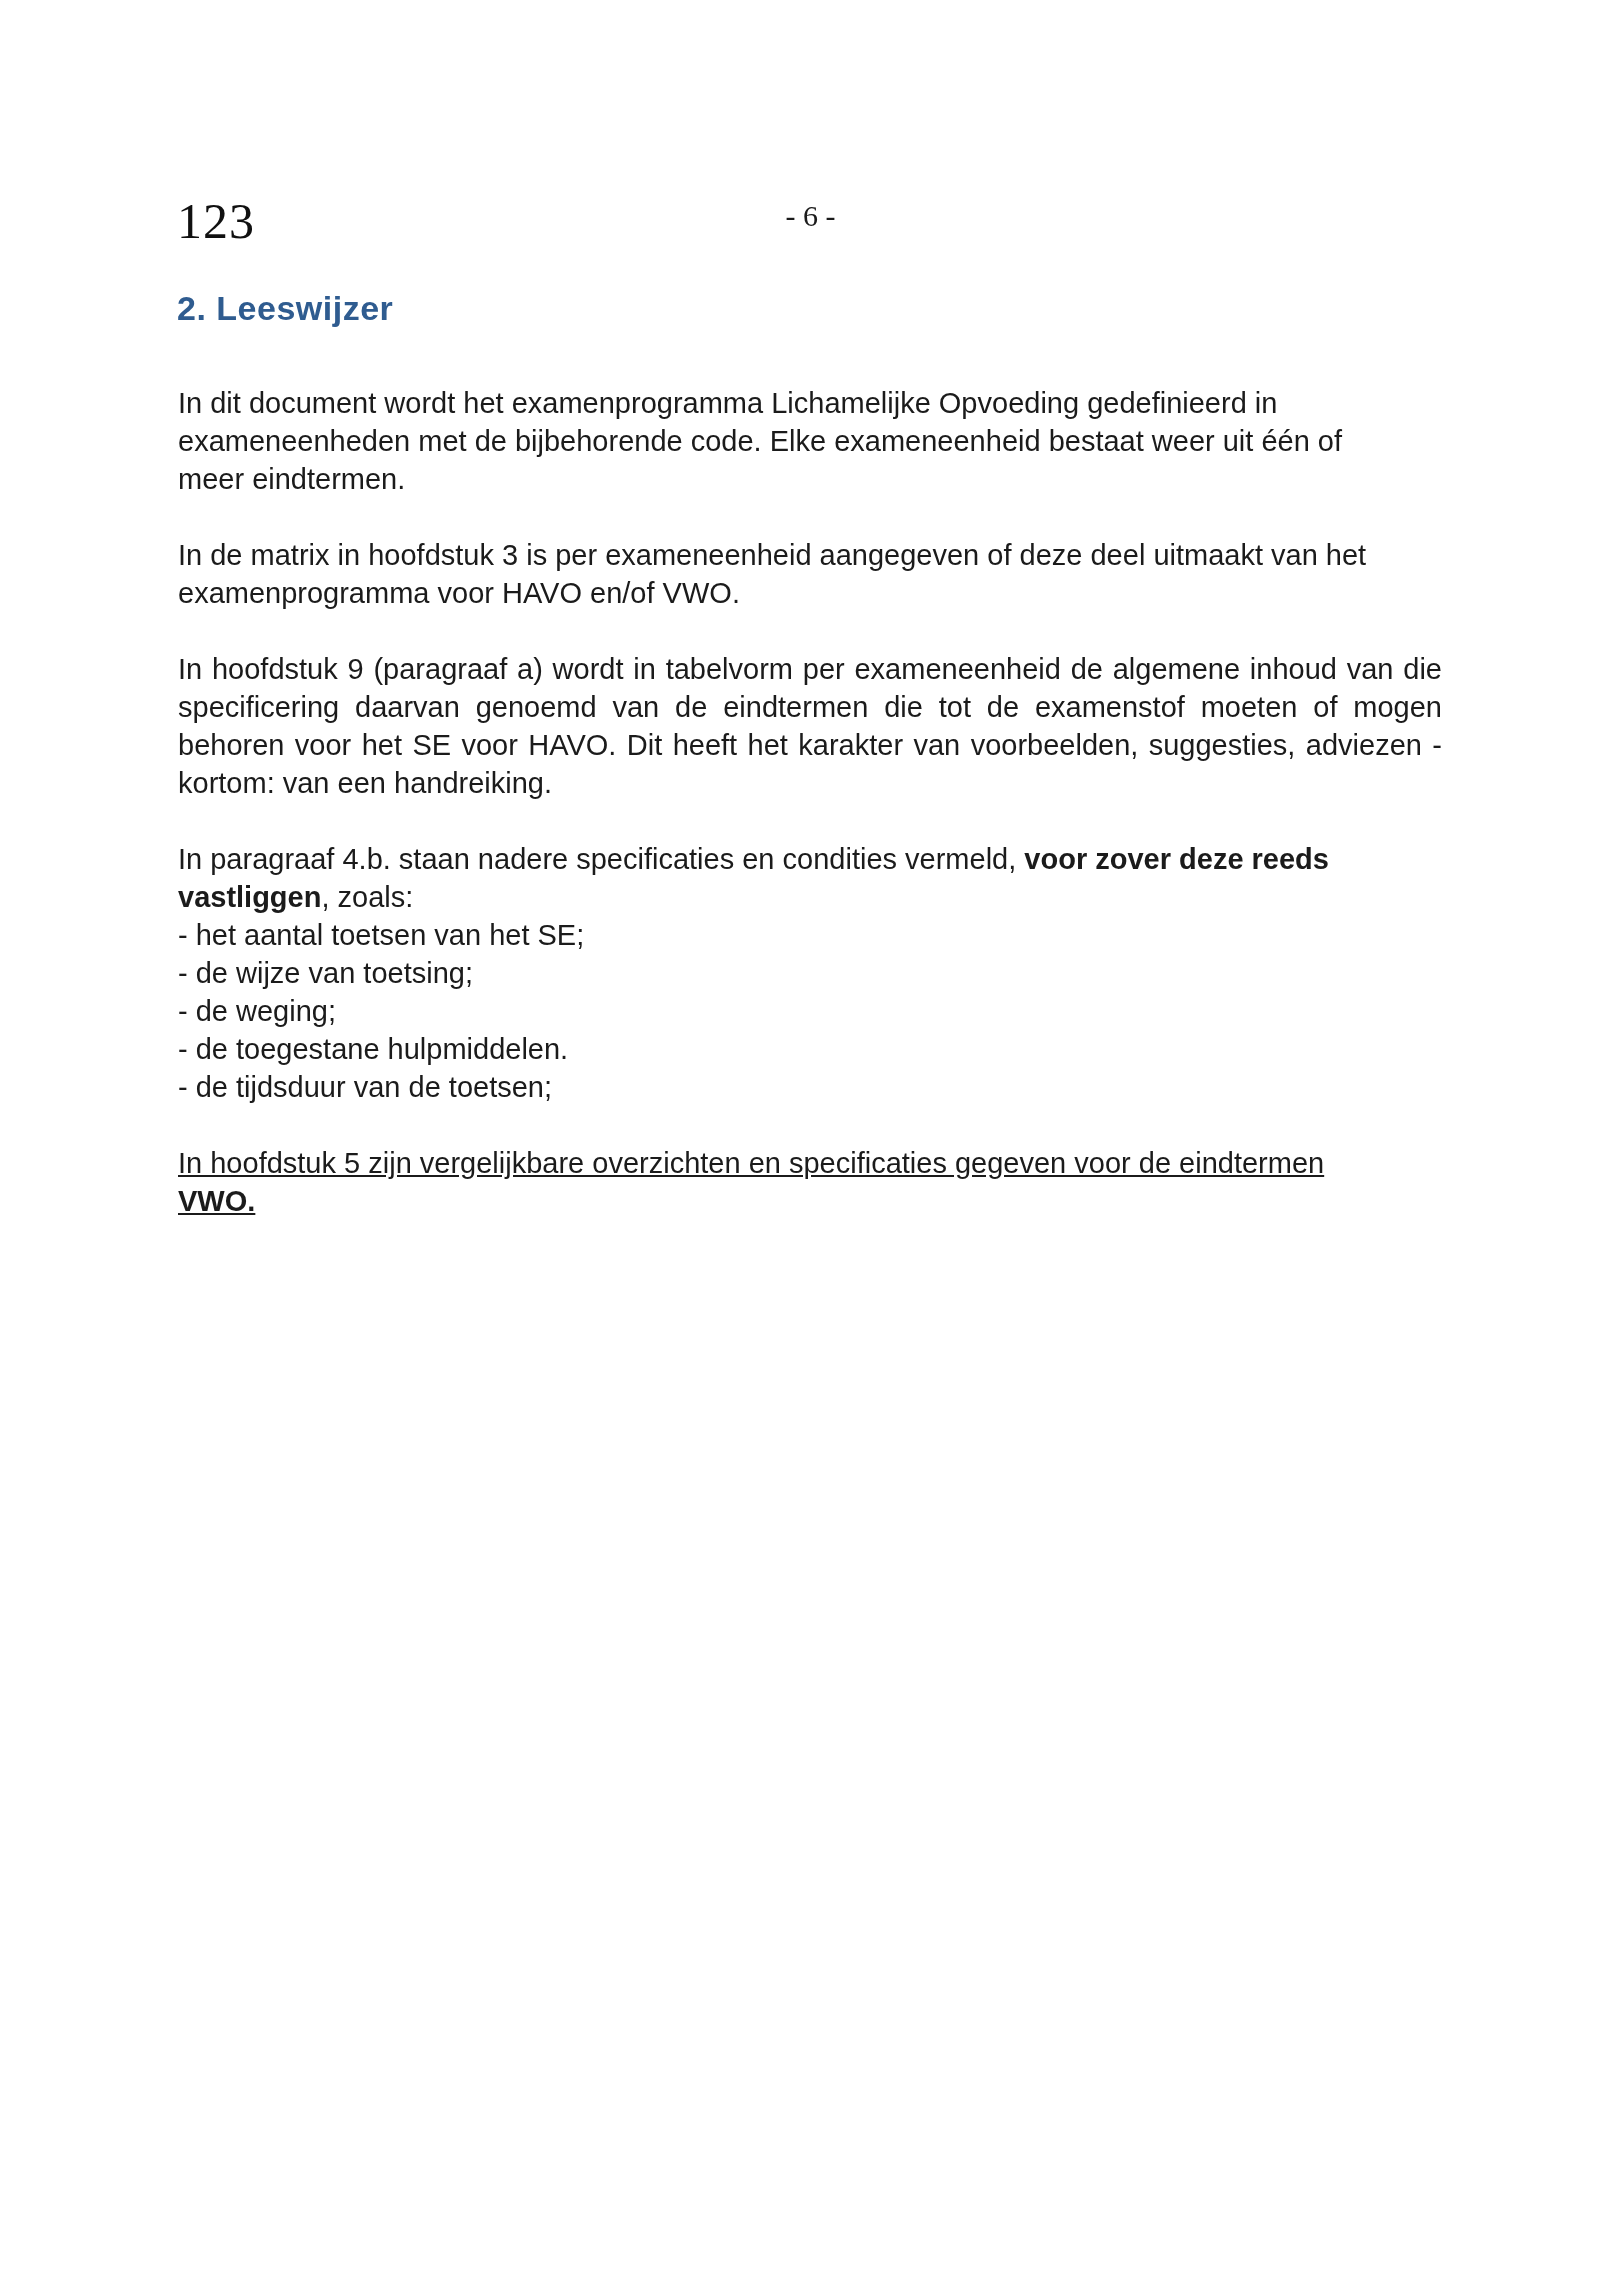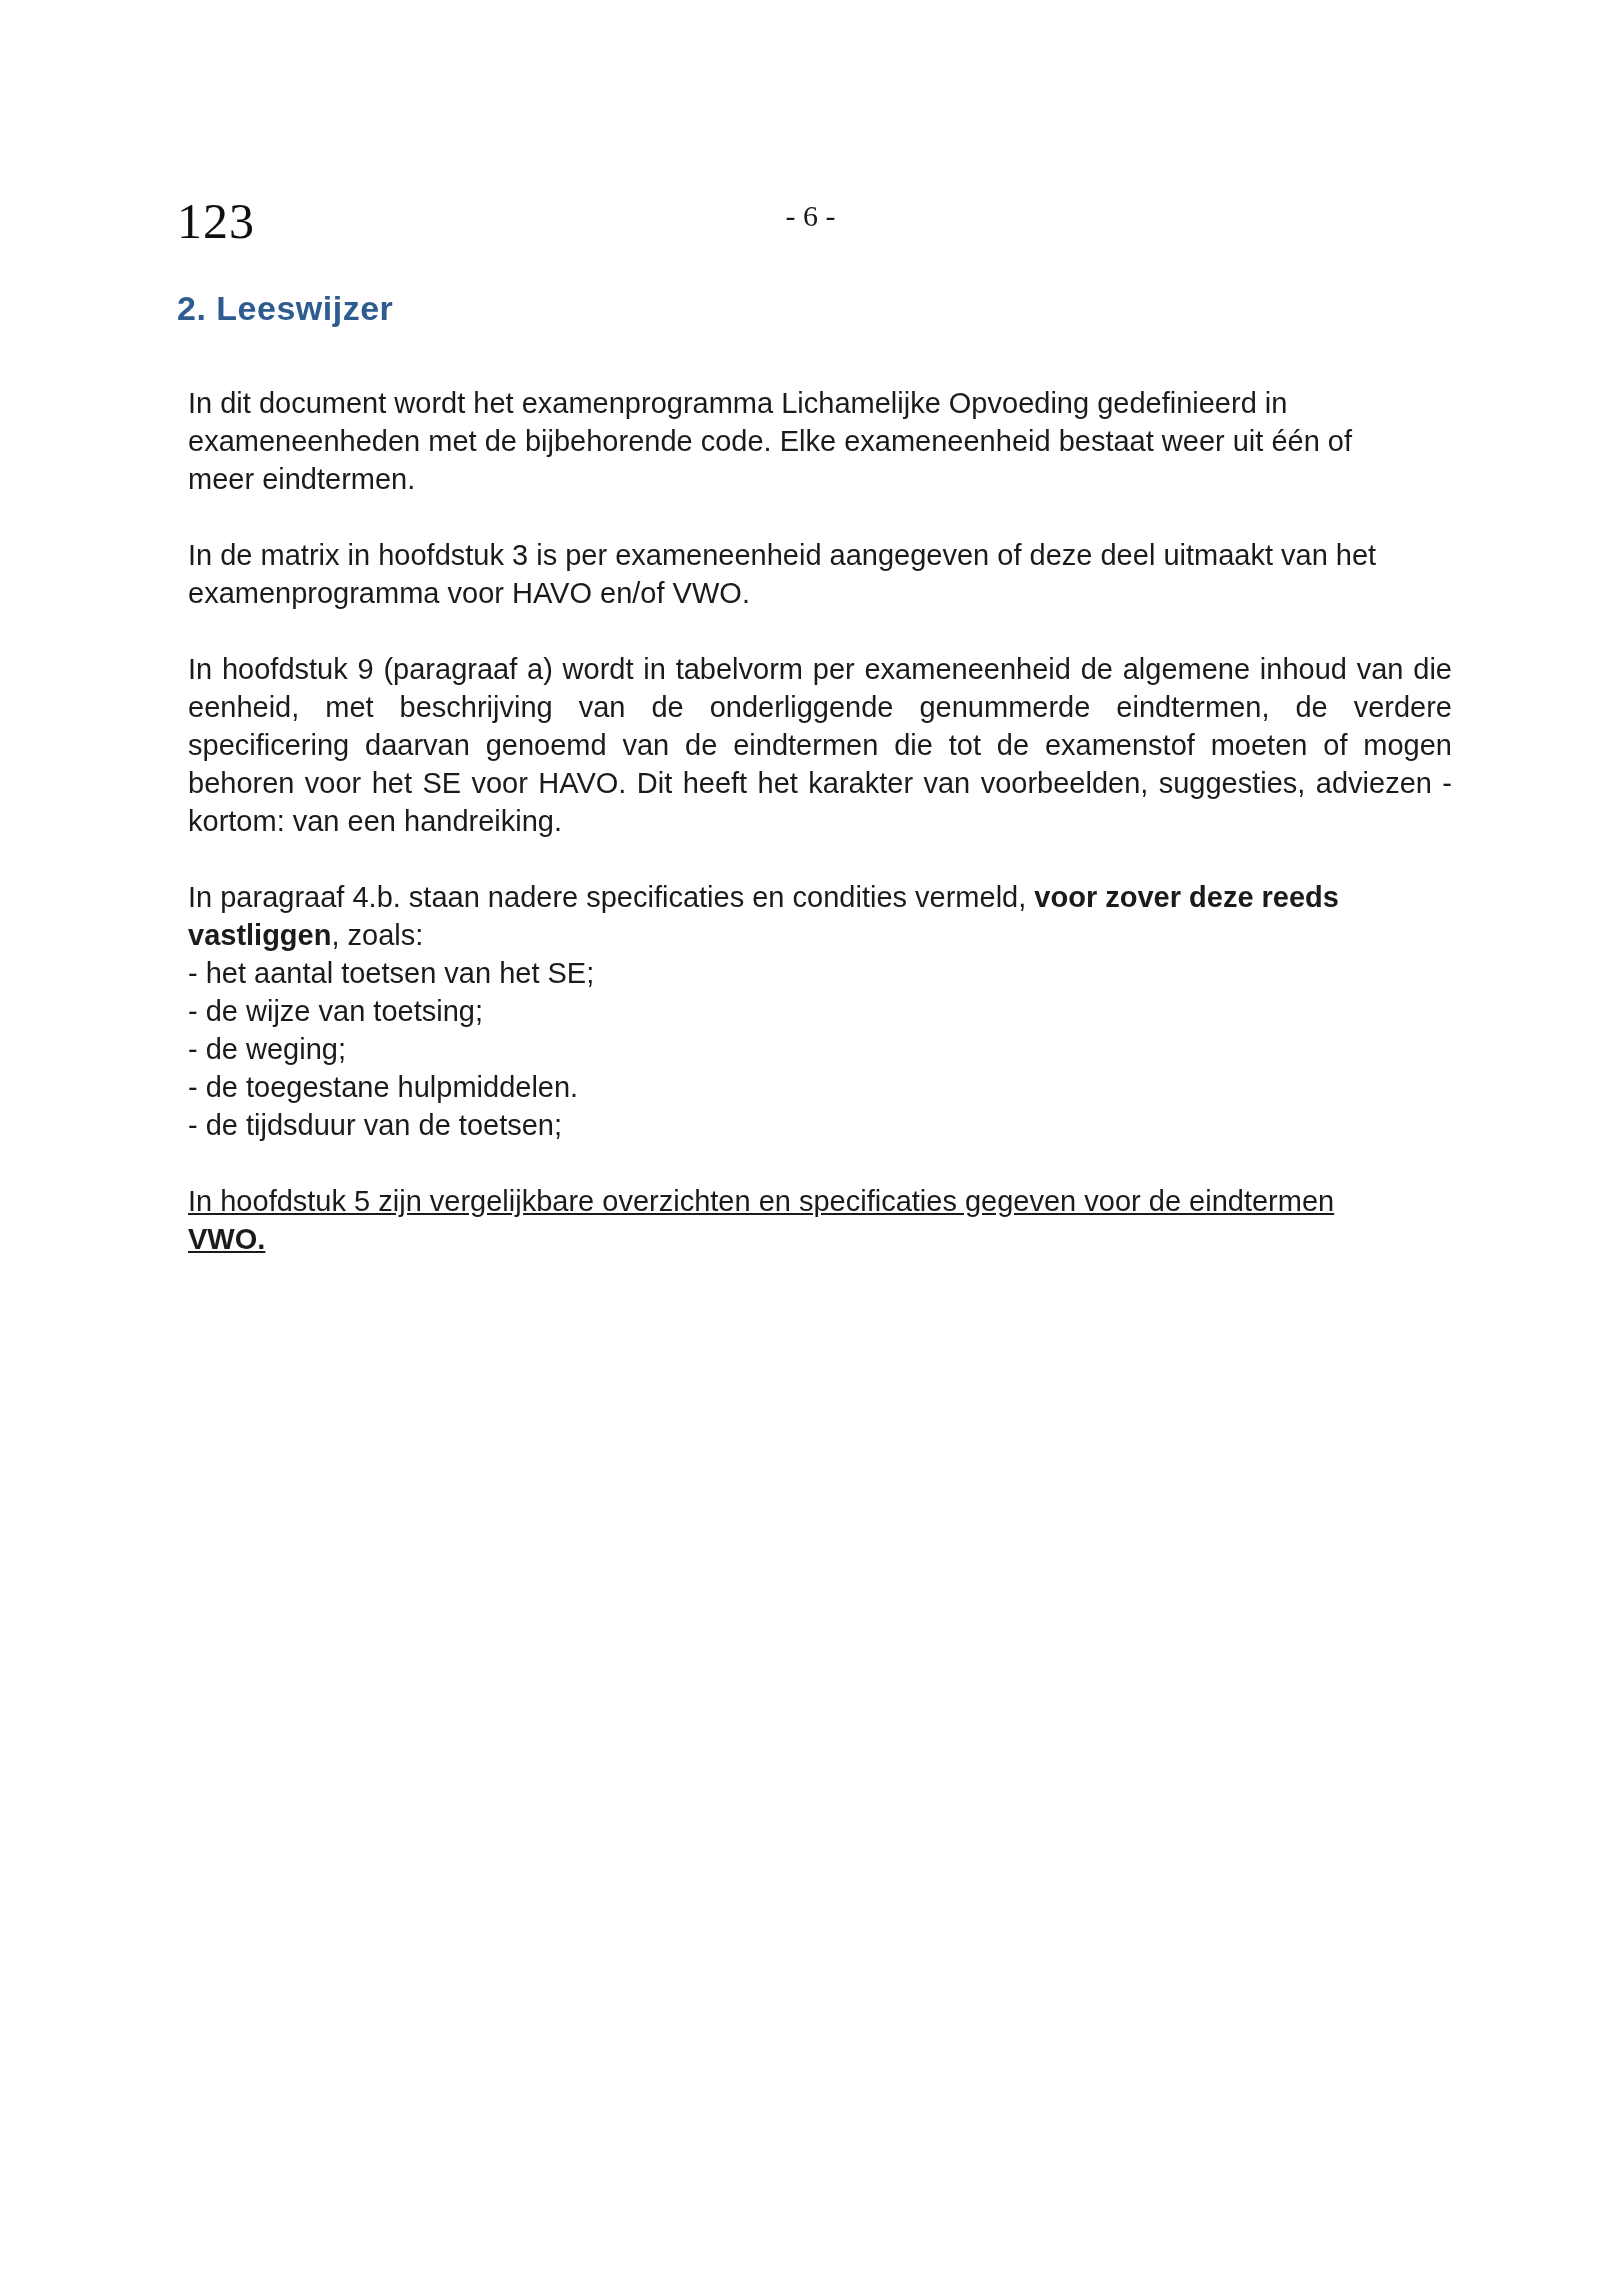--- a/index.html
+++ b/index.html
@@ -42,21 +42,21 @@
     position: absolute;
     left: 177px;
     top: 290px;
     font-size: 34px;
     font-weight: 700;
     line-height: 1.1;
     letter-spacing: 0.5px;
   }
   .doc-body {
     position: absolute;
-    left: 188px;
+    left: 178px;
     top: 384px;
     width: 1264px;
     font-size: 29px;
     line-height: 38px;
   }
   .para { margin: 0 0 38px 0; }
   .para:last-child { margin-bottom: 0; text-decoration: underline; }
   .line { white-space: pre-wrap; }
   .line.just {
     text-align: justify;
@@ -76,21 +76,20 @@
         <div class="line"><span class="seg">In dit document wordt het examenprogramma Lichamelijke Opvoeding gedefinieerd in</span></div>
         <div class="line"><span class="seg">exameneenheden met de bijbehorende code. Elke exameneenheid bestaat weer uit één of</span></div>
         <div class="line"><span class="seg">meer eindtermen.</span></div>
       </div>
       <div class="para">
         <div class="line"><span class="seg">In de matrix in hoofdstuk 3 is per exameneenheid aangegeven of deze deel uitmaakt van het</span></div>
         <div class="line"><span class="seg">examenprogramma voor HAVO en/of VWO.</span></div>
       </div>
       <div class="para">
         <div class="line just"><span class="seg">In hoofdstuk 9 (paragraaf a) wordt in tabelvorm per exameneenheid de algemene inhoud van die</span></div>
-        <div class="line just"><span class="seg">eenheid, met beschrijving van de onderliggende genummerde eindtermen, de verdere</span></div>
         <div class="line just"><span class="seg">specificering daarvan genoemd van de eindtermen die tot de examenstof moeten of mogen</span></div>
         <div class="line just"><span class="seg">behoren voor het SE voor HAVO. Dit heeft het karakter van voorbeelden, suggesties, adviezen -</span></div>
         <div class="line"><span class="seg">kortom: van een handreiking.</span></div>
       </div>
       <div class="para">
         <div class="line"><span class="seg">In paragraaf 4.b. staan nadere specificaties en condities vermeld, </span><span class="seg b">voor zover deze reeds</span></div>
         <div class="line"><span class="seg b">vastliggen</span><span class="seg">, zoals:</span></div>
         <div class="line"><span class="seg">- het aantal toetsen van het SE;</span></div>
         <div class="line"><span class="seg">- de wijze van toetsing;</span></div>
         <div class="line"><span class="seg">- de weging;</span></div>

